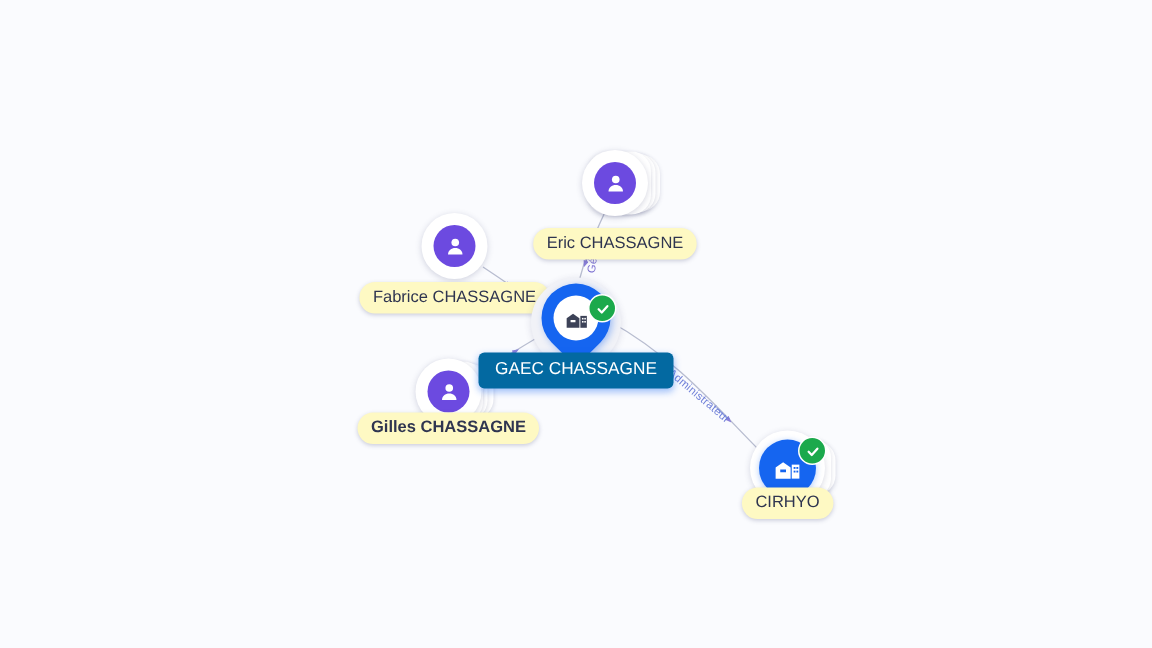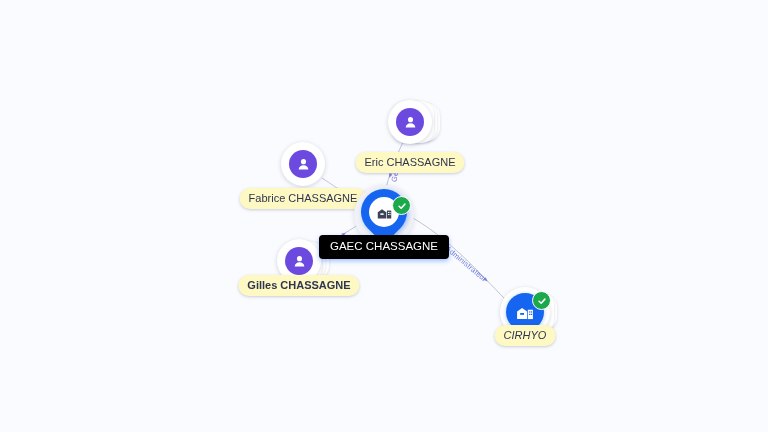--- a/index.html
+++ b/index.html
@@ -153,21 +153,21 @@
     white-space: nowrap;
     font-size: 11px;
     line-height: 1;
     padding: 5px 9px;
     border-radius: 11px;
     background: #fef9c3;
     color: #2f3550;
     box-shadow: 0 1px 3px rgba(60,64,110,0.25);
   }
   .node-label.primary {
-    background: #000000;
+    background: #0369a1;
     color: #ffffff;
     font-size: 11.5px;
     padding: 6px 11px;
     border-radius: 4px;
     box-shadow: 0 2px 5px rgba(21,101,240,0.4);
   }
 
   
   .edge-label {
     position: absolute;
@@ -292,16 +292,16 @@
         <rect x="16.9" y="14.1" width="1.5" height="1.5" fill="#1565f0"></rect>
         <rect x="19.1" y="14.1" width="1.5" height="1.5" fill="#1565f0"></rect>
         <path d="M6.2 13.2h4.6v2.2H6.2z" fill="#1565f0"></path>
       </svg>
     </div>
     <div class="badge-check" style="left:7px; top:-21px;">
       <svg width="10" height="10" viewBox="0 0 24 24" fill="none" stroke="#ffffff" stroke-width="3.6" stroke-linecap="round" stroke-linejoin="round">
         <path d="M5 12.5 L10 17.5 L19 7.5"></path>
       </svg>
     </div>
-    <div class="node-label" style="left:0px; top:13px;font-style:italic;">CIRHYO</div>
+    <div class="node-label" style="left:0px; top:13px;">CIRHYO</div>
   </div>
 
 </div>
 
 </body></html>

